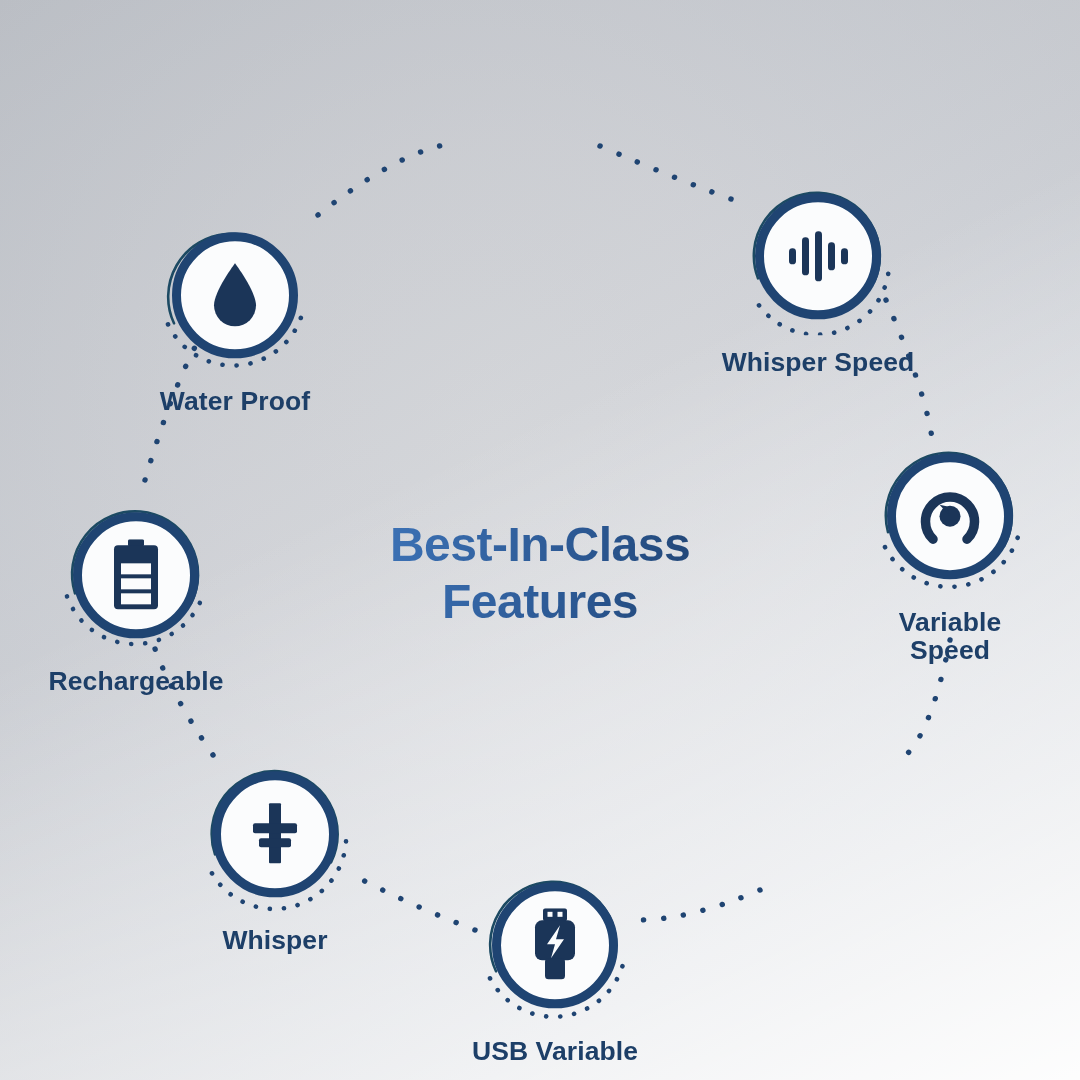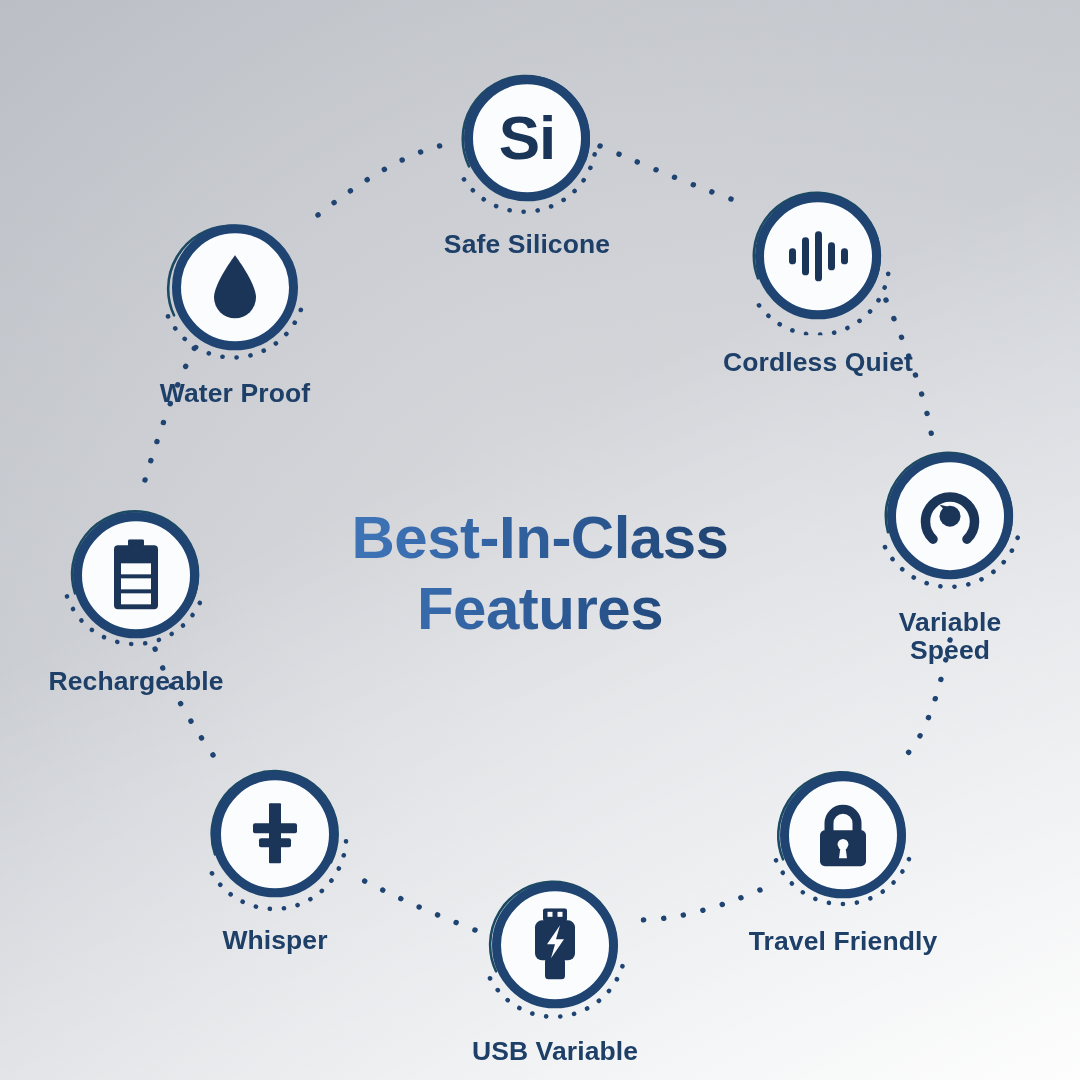--- a/index.html
+++ b/index.html
@@ -111,21 +111,21 @@
   #center-title {
     position: absolute;
     left: 50%;
     top: 574px;
     transform: translate(-50%, -50%);
     width: 620px;
     text-align: center;
     z-index: 2;
     font-family: "Liberation Sans", sans-serif;
     font-weight: 700;
-    font-size: 60px;
+    font-size: 48px;
     line-height: 1.18;
     letter-spacing: -0.5px;
     white-space: pre-line;
     background: linear-gradient(100deg, #4a7fc1 0%, #3b70b3 26%, #2a5690 58%, #1d3f6b 82%, #1a3558 100%);
     -webkit-background-clip: text;
     background-clip: text;
     color: transparent;
     -webkit-text-fill-color: transparent;
   }
 </style>
@@ -154,34 +154,20 @@
         <path d="M 760 890 Q 690 920 638 920" class="dotline"></path>
         <path d="M 475 930 Q 410 905 355 876" class="dotline"></path>
         <path d="M 213 755 Q 168 690 152 640" class="dotline"></path>
         <path d="M 145 480 Q 170 395 196 345" class="dotline"></path>
       </g>
   </svg>
 
   <div id="center-title">Best-In-Class
 Features</div>
 
-  <div class="node" style="left:527px; top:159px;">
-    <div class="badge-wrap">
-      <svg class="ring-dotted" viewBox="0 0 158 158">
-        <path d="M 16 120 A 72 72 0 0 0 147 93" fill="none" stroke="#1f4472" stroke-width="4.6" stroke-linecap="round" stroke-dasharray="0.1 14"></path>
-      </svg>
-      <svg class="thin-arc" viewBox="0 0 140 140">
-        <path d="M 12 98 A 63 63 0 1 1 128 92" fill="none" stroke="#1c4a63" stroke-width="2.6" stroke-linecap="round"></path>
-      </svg>
-      <div class="badge">
-        <span class="si-text">Si</span>
-      </div>
-    </div>
-    <div class="node-label">Safe Silicone</div>
-  </div>
 
   <div class="node" style="left:818px; top:277px;">
     <div class="badge-wrap">
       <svg class="ring-dotted" viewBox="0 0 158 158">
         <path d="M 20 128 A 72 72 0 0 0 150 88" fill="none" stroke="#1f4472" stroke-width="4.6" stroke-linecap="round" stroke-dasharray="0.1 14"></path>
       </svg>
       <svg class="thin-arc" viewBox="0 0 140 140">
         <path d="M 10 92 A 63 63 0 1 1 126 96" fill="none" stroke="#1c4a63" stroke-width="2.6" stroke-linecap="round"></path>
       </svg>
       <div class="badge">
@@ -189,21 +175,21 @@
           <g fill="#1b3558">
             <rect x="4" y="20" width="7" height="16" rx="3.4"></rect>
             <rect x="17" y="9" width="7" height="38" rx="3.4"></rect>
             <rect x="30" y="3" width="7" height="50" rx="3.4"></rect>
             <rect x="43" y="14" width="7" height="28" rx="3.4"></rect>
             <rect x="56" y="20" width="7" height="16" rx="3.4"></rect>
           </g>
         </svg>
       </div>
     </div>
-    <div class="node-label">Cordless Quiet</div>
+    <div class="node-label">Whisper Speed</div>
   </div>
 
   <div class="node" style="left:950px; top:551px;">
     <div class="badge-wrap">
       <svg class="ring-dotted" viewBox="0 0 158 158">
         <path d="M 14 110 A 72 72 0 0 0 148 96" fill="none" stroke="#1f4472" stroke-width="4.6" stroke-linecap="round" stroke-dasharray="0.1 14"></path>
       </svg>
       <svg class="thin-arc" viewBox="0 0 140 140">
         <path d="M 8 86 A 63 63 0 1 1 124 100" fill="none" stroke="#1c4a63" stroke-width="2.6" stroke-linecap="round"></path>
       </svg>
@@ -212,39 +198,20 @@
           <path d="M 17 57 A 24.5 24.5 0 1 1 51 57" fill="none" stroke="#1b3558" stroke-width="9.5" stroke-linecap="round"></path>
           <circle cx="34" cy="34" r="10.5" fill="#1b3558"></circle>
           <path d="M 34 34 L 23.5 22.5 L 30.5 24 Z" fill="#1b3558"></path>
         </svg>
       </div>
     </div>
     <div class="node-label">Variable
 Speed</div>
   </div>
 
-  <div class="node" style="left:843px; top:856px;">
-    <div class="badge-wrap">
-      <svg class="ring-dotted" viewBox="0 0 158 158">
-        <path d="M 12 104 A 72 72 0 0 0 146 100" fill="none" stroke="#1f4472" stroke-width="4.6" stroke-linecap="round" stroke-dasharray="0.1 14"></path>
-      </svg>
-      <svg class="thin-arc" viewBox="0 0 140 140">
-        <path d="M 10 94 A 63 63 0 1 1 128 90" fill="none" stroke="#1c4a63" stroke-width="2.6" stroke-linecap="round"></path>
-      </svg>
-      <div class="badge">
-        <svg width="58" height="66" viewBox="0 0 58 66">
-          <path d="M 15 30 L 15 21 A 14 14 0 0 1 43 21 L 43 30" fill="none" stroke="#1b3558" stroke-width="9"></path>
-          <rect x="6" y="28" width="46" height="36" rx="5" fill="#1b3558"></rect>
-          <circle cx="29" cy="42" r="5.4" fill="#fbfcfd"></circle>
-          <path d="M 26.6 44 L 31.4 44 L 33 56 L 25 56 Z" fill="#fbfcfd"></path>
-        </svg>
-      </div>
-    </div>
-    <div class="node-label">Travel Friendly</div>
-  </div>
 
   <div class="node" style="left:555px; top:966px;">
     <div class="badge-wrap">
       <svg class="ring-dotted" viewBox="0 0 158 158">
         <path d="M 14 112 A 72 72 0 0 0 148 94" fill="none" stroke="#1f4472" stroke-width="4.6" stroke-linecap="round" stroke-dasharray="0.1 14"></path>
       </svg>
       <svg class="thin-arc" viewBox="0 0 140 140">
         <path d="M 11 96 A 63 63 0 1 1 127 92" fill="none" stroke="#1c4a63" stroke-width="2.6" stroke-linecap="round"></path>
       </svg>
       <div class="badge">
@@ -296,21 +263,21 @@
           <rect x="4" y="6" width="44" height="64" rx="4" fill="#1b3558"></rect>
           <rect x="11" y="24" width="30" height="11" fill="#fbfcfd"></rect>
           <rect x="11" y="39" width="30" height="11" fill="#fbfcfd"></rect>
           <rect x="11" y="54" width="30" height="11" fill="#fbfcfd"></rect>
         </svg>
       </div>
     </div>
     <div class="node-label">Rechargeable</div>
   </div>
 
-  <div class="node" style="left:235px; top:308px;">
+  <div class="node" style="left:235px; top:316px;">
     <div class="badge-wrap">
       <svg class="ring-dotted" viewBox="0 0 158 158">
         <path d="M 12 108 A 72 72 0 0 0 146 98" fill="none" stroke="#1f4472" stroke-width="4.6" stroke-linecap="round" stroke-dasharray="0.1 14"></path>
       </svg>
       <svg class="thin-arc" viewBox="0 0 140 140">
         <path d="M 9 98 A 63 63 0 1 1 127 88" fill="none" stroke="#1c4a63" stroke-width="2.6" stroke-linecap="round"></path>
       </svg>
       <div class="badge">
         <svg width="54" height="68" viewBox="0 0 54 68">
           <path d="M 27 2 C 27 2 48 30 48 44 A 21 21 0 0 1 6 44 C 6 30 27 2 27 2 Z" fill="#1b3558"></path>

